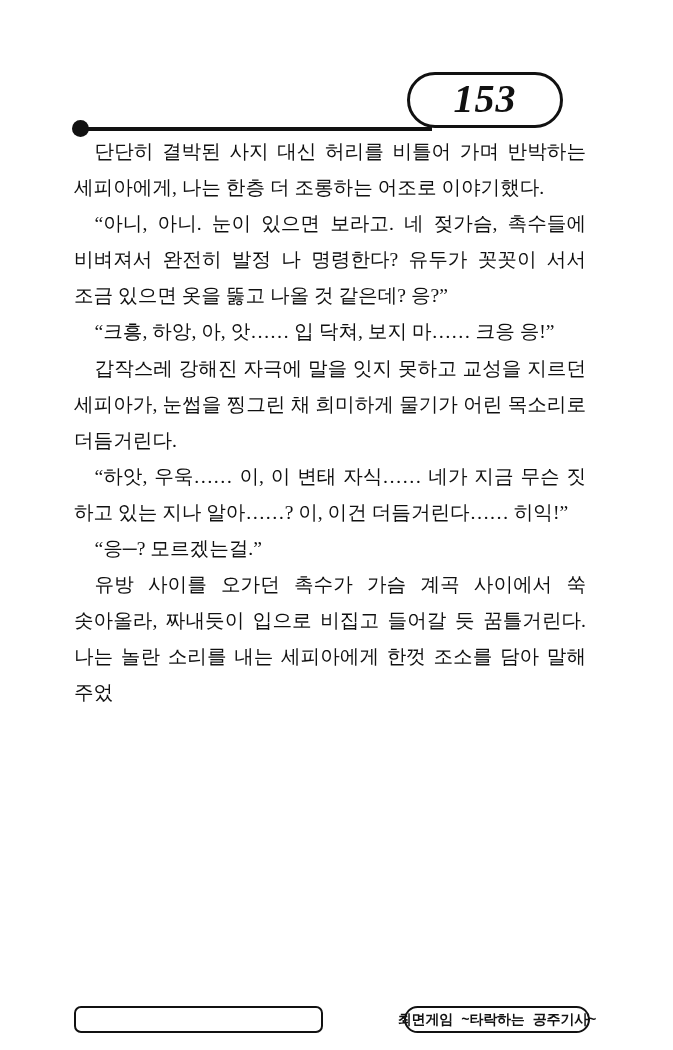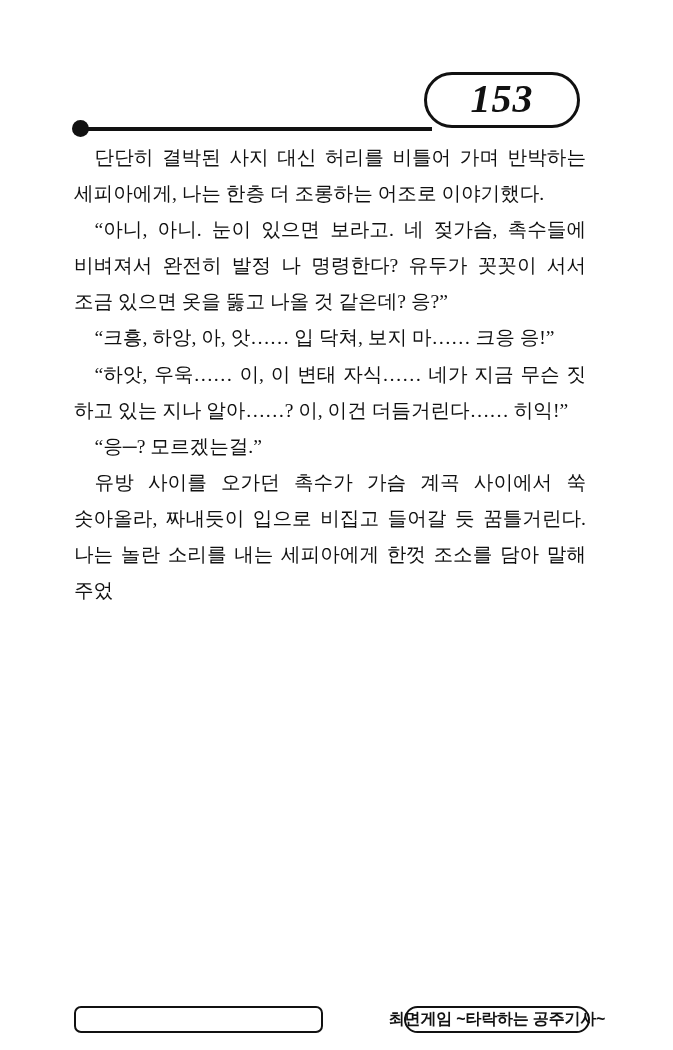--- a/index.html
+++ b/index.html
@@ -18,21 +18,21 @@
 
   .page {
     position: absolute;
     inset: 0;
   }
 
   
   .page-number-badge {
     position: absolute;
     top: 72px;
-    left: 424px;
+    left: 407px;
     width: 156px;
     height: 56px;
     border: 3px solid #111;
     border-radius: 28px;
     background: #fff;
     display: flex;
     align-items: center;
     justify-content: center;
     box-sizing: border-box;
   }
@@ -61,21 +61,21 @@
     left: 72px;
     width: 17px;
     height: 17px;
     border-radius: 50%;
     background: #111;
   }
 
   
   .body-text {
     position: absolute;
-    top: 140px;
+    top: 134px;
     left: 74px;
     width: 512px;
     font-size: 19.6px;
     line-height: 36.1px;
     text-align: justify;
     text-justify: inter-character;
     word-break: keep-all;
     color: #101010;
   }
   .body-text p {
@@ -106,22 +106,22 @@
     height: 27px;
     border: 2px solid #111;
     border-radius: 14px;
     box-sizing: border-box;
     background: #fff;
     display: flex;
     align-items: center;
     justify-content: center;
   }
   .footer-tag .tag-text {
-    font-family: Liberation Sans, sans-serif;
-    font-size: 16px;
+    font-family: Liberation Mono, monospace;
+    font-size: 14px;
     font-weight: bold;
     color: #111;
     white-space: nowrap;
     letter-spacing: -0.2px;
   }
 </style>
 </head>
 <body>
 
 <div class="page">
@@ -130,20 +130,21 @@
     <span class="inner">153</span>
   </div>
 
   <div class="header-rule"></div>
   <div class="header-dot"></div>
 
   <div class="body-text">
     <p>단단히 결박된 사지 대신 허리를 비틀어 가며 반박하는 세피아에게, 나는 한층 더 조롱하는 어조로 이야기했다.</p>
     <p class="quote">“아니, 아니. 눈이 있으면 보라고. 네 젖가슴, 촉수들에 비벼져서 완전히 발정 나 명령한다? 유두가 꼿꼿이 서서 조금 있으면 옷을 뚫고 나올 것 같은데? 응?”</p>
     <p class="quote">“크흥, 하앙, 아, 앗…… 입 닥쳐, 보지 마…… 크응 응!”</p>
+    <p>갑작스레 강해진 자극에 말을 잇지 못하고 교성을 지르던 세피아가, 눈썹을 찡그린 채 희미하게 물기가 어린 목소리로 더듬거린다.</p>
     <p class="quote">“하앗, 우욱…… 이, 이 변태 자식…… 네가 지금 무슨 짓 하고 있는 지나 알아……? 이, 이건 더듬거린다…… 히익!”</p>
     <p class="quote">“응─? 모르겠는걸.”</p>
     <p>유방 사이를 오가던 촉수가 가슴 계곡 사이에서 쑥 솟아올라, 짜내듯이 입으로 비집고 들어갈 듯 꿈틀거린다. 나는 놀란 소리를 내는 세피아에게 한껏 조소를 담아 말해 주었</p>
   </div>
 
   <div class="footer-bar"></div>
   <div class="footer-tag">
     <span class="tag-text">최면게임 ~타락하는 공주기사~</span>
   </div>
 

